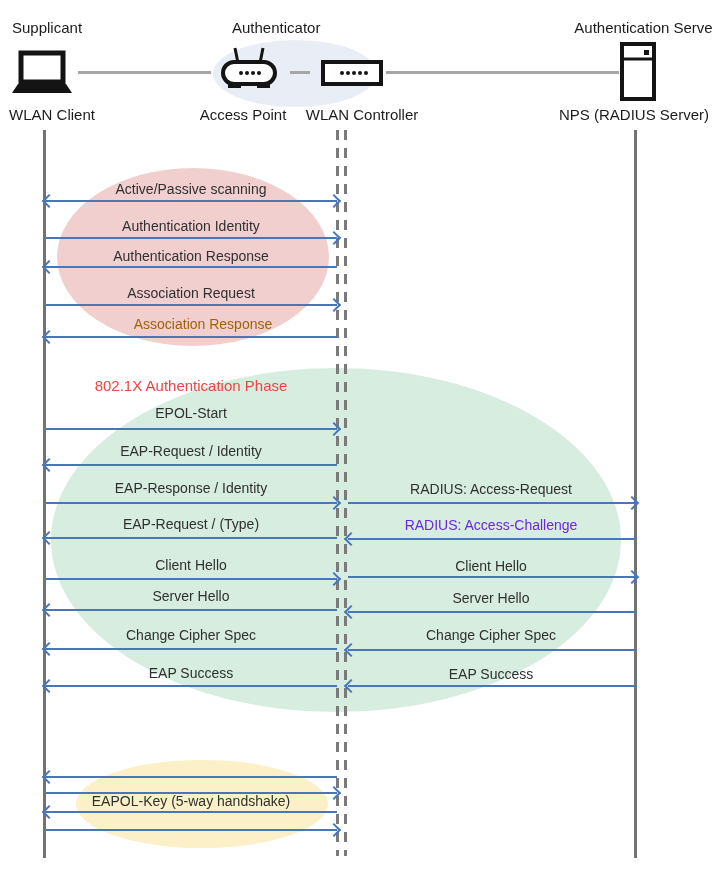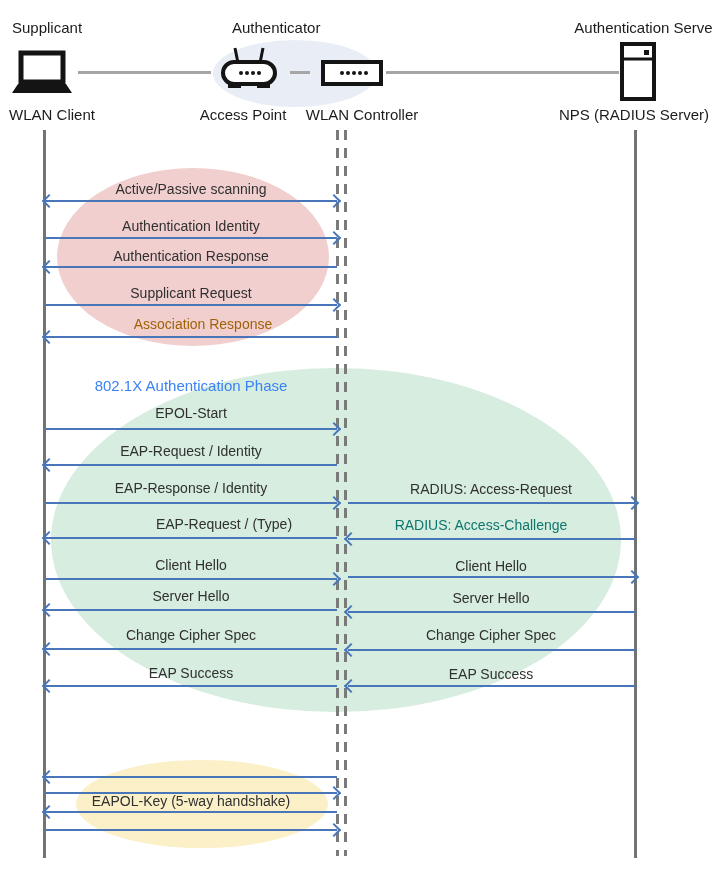--- a/index.html
+++ b/index.html
@@ -108,37 +108,37 @@
 
   <div class="ellipse el-0" style="background: rgb(242, 207, 207);"></div>
   <div class="ellipse el-1" style="background: rgb(214, 237, 223);"></div>
   <div class="ellipse el-2" style="background: rgb(252, 240, 200);"></div>
 
   <div class="lifeline ll-left" style="background: rgb(115, 115, 115);"></div>
   <div class="lifeline-dashed ld-1"></div>
   <div class="lifeline-dashed ld-2"></div>
   <div class="lifeline ll-right" style="background: rgb(115, 115, 115);"></div>
 
-  <div class="phase-title pt-1" style="color: #3b82f6;">802.1X Authentication Phase</div>
+  <div class="phase-title pt-1" style="color: #ef4444;">802.1X Authentication Phase</div>
 
   <div id="messages">
       <div class="msg-label" style="left: 46px; width: 290px; top: 181px; color: rgb(48, 48, 48);">Active/Passive scanning</div>
       <div class="arrow" style="left: 46px; width: 291px; top: 200px; border-top-color: rgb(72, 118, 184);">
         <i class="head head-l" style="border-color: rgb(72, 118, 184);"></i>
         <i class="head head-r" style="border-color: rgb(72, 118, 184);"></i>
       </div>
       <div class="msg-label" style="left: 46px; width: 290px; top: 218px; color: rgb(48, 48, 48);">Authentication Identity</div>
       <div class="arrow" style="left: 46px; width: 291px; top: 237px; border-top-color: rgb(72, 118, 184);">
         <i class="head head-r" style="border-color: rgb(72, 118, 184);"></i>
       </div>
       <div class="msg-label" style="left: 46px; width: 290px; top: 248px; color: rgb(48, 48, 48);">Authentication Response</div>
       <div class="arrow" style="left: 46px; width: 291px; top: 266px; border-top-color: rgb(72, 118, 184);">
         <i class="head head-l" style="border-color: rgb(72, 118, 184);"></i>
       </div>
-      <div class="msg-label" style="left: 46px; width: 290px; top: 285px; color: rgb(48, 48, 48);">Supplicant Request</div>
+      <div class="msg-label" style="left: 46px; width: 290px; top: 285px; color: rgb(48, 48, 48);">Association Request</div>
       <div class="arrow" style="left: 46px; width: 291px; top: 304px; border-top-color: rgb(72, 118, 184);">
         <i class="head head-r" style="border-color: rgb(72, 118, 184);"></i>
       </div>
       <div class="msg-label" style="left: 58px; width: 290px; top: 316px; color: #a16207;">Association Response</div>
       <div class="arrow" style="left: 46px; width: 291px; top: 336px; border-top-color: rgb(72, 118, 184);">
         <i class="head head-l" style="border-color: rgb(72, 118, 184);"></i>
       </div>
       <div class="msg-label" style="left: 46px; width: 290px; top: 405px; color: rgb(48, 48, 48);">EPOL-Start</div>
       <div class="arrow" style="left: 46px; width: 291px; top: 428px; border-top-color: rgb(72, 118, 184);">
         <i class="head head-r" style="border-color: rgb(72, 118, 184);"></i>
@@ -148,25 +148,25 @@
         <i class="head head-l" style="border-color: rgb(72, 118, 184);"></i>
       </div>
       <div class="msg-label" style="left: 46px; width: 290px; top: 480px; color: rgb(48, 48, 48);">EAP-Response / Identity</div>
       <div class="arrow" style="left: 46px; width: 291px; top: 502px; border-top-color: rgb(72, 118, 184);">
         <i class="head head-r" style="border-color: rgb(72, 118, 184);"></i>
       </div>
       <div class="msg-label" style="left: 346px; width: 290px; top: 481px; color: rgb(48, 48, 48);">RADIUS: Access-Request</div>
       <div class="arrow" style="left: 348px; width: 287px; top: 502px; border-top-color: rgb(72, 118, 184);">
         <i class="head head-r" style="border-color: rgb(72, 118, 184);"></i>
       </div>
-      <div class="msg-label" style="left: 46px; width: 290px; top: 516px; color: rgb(48, 48, 48); padding-left: 33px;">EAP-Request / (Type)</div>
+      <div class="msg-label" style="left: 46px; width: 290px; top: 516px; color: rgb(48, 48, 48);">EAP-Request / (Type)</div>
       <div class="arrow" style="left: 46px; width: 291px; top: 537px; border-top-color: rgb(72, 118, 184);">
         <i class="head head-l" style="border-color: rgb(72, 118, 184);"></i>
       </div>
-      <div class="msg-label" style="left: 336px; width: 290px; top: 517px; color: #0f766e;">RADIUS: Access-Challenge</div>
+      <div class="msg-label" style="left: 346px; width: 290px; top: 517px; color: #6d28d9;">RADIUS: Access-Challenge</div>
       <div class="arrow" style="left: 348px; width: 287px; top: 538px; border-top-color: rgb(72, 118, 184);">
         <i class="head head-l" style="border-color: rgb(72, 118, 184);"></i>
       </div>
       <div class="msg-label" style="left: 46px; width: 290px; top: 557px; color: rgb(48, 48, 48);">Client Hello</div>
       <div class="arrow" style="left: 46px; width: 291px; top: 578px; border-top-color: rgb(72, 118, 184);">
         <i class="head head-r" style="border-color: rgb(72, 118, 184);"></i>
       </div>
       <div class="msg-label" style="left: 346px; width: 290px; top: 558px; color: rgb(48, 48, 48);">Client Hello</div>
       <div class="arrow" style="left: 348px; width: 287px; top: 576px; border-top-color: rgb(72, 118, 184);">
         <i class="head head-r" style="border-color: rgb(72, 118, 184);"></i>

